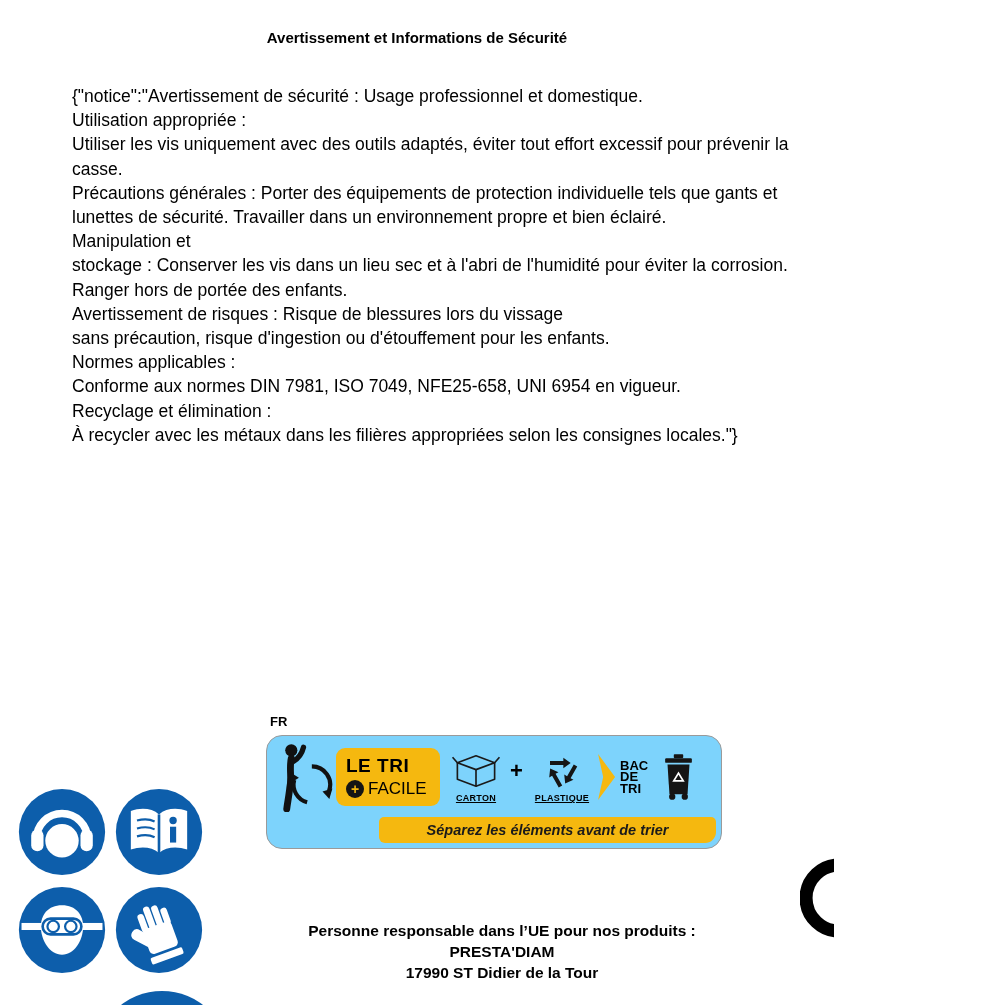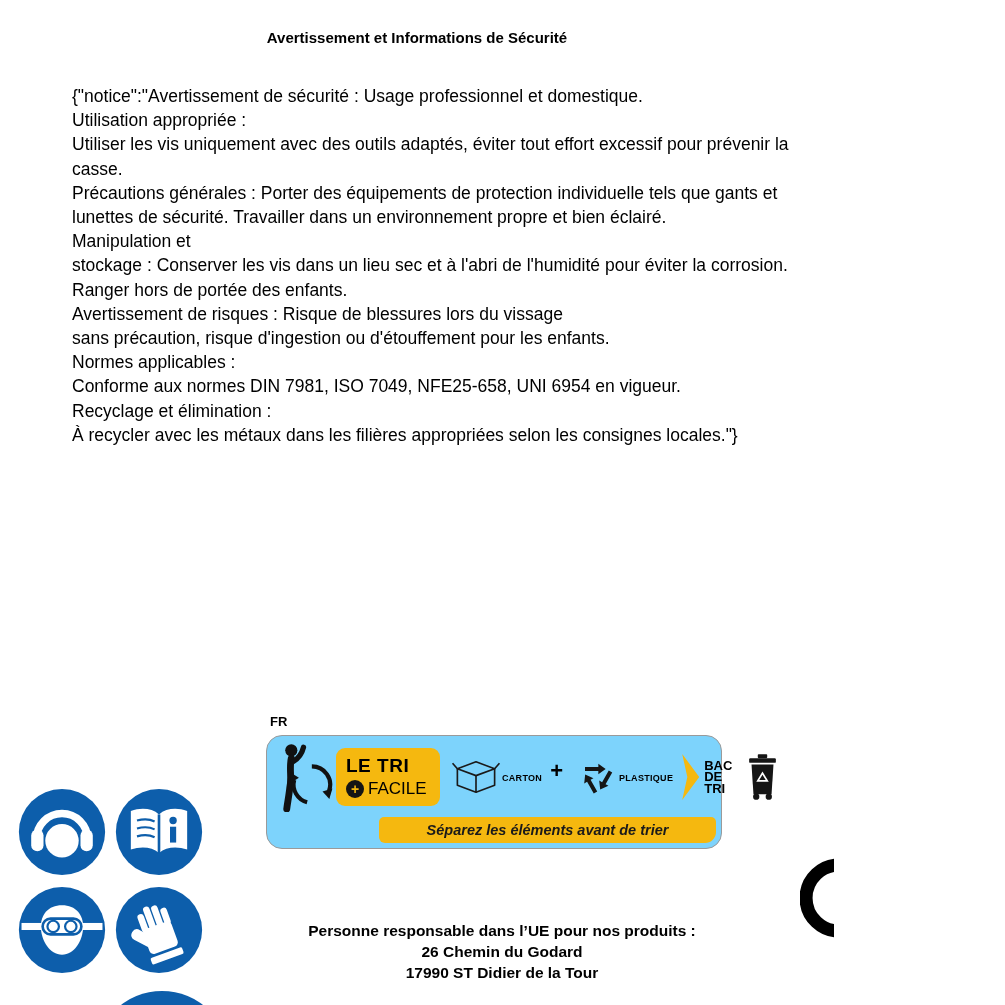--- a/index.html
+++ b/index.html
@@ -25,21 +25,21 @@
                 display:flex; align-items:center; }
   .triman-svg { width:58px; height:70px; margin:0 2px 0 3px; flex:0 0 auto; }
   .yellow-box { width:104px; height:58px; background:#F5B80F; border-radius:9px;
                 padding:7px 0 0 10px; flex:0 0 auto; }
   .letri { font-size:19px; font-weight:800; letter-spacing:.5px; }
   .facile-row { display:flex; align-items:center; margin-top:2px; }
   .plus-circle { width:18px; height:18px; border-radius:50%; background:#151515; color:#F5B80F;
                  display:flex; align-items:center; justify-content:center;
                  font-size:14px; font-weight:bold; margin-right:4px; }
   .facile { font-size:17px; font-weight:400; }
-  .material { display:flex; flex-direction:row; align-items:center; margin-left:10px; flex:0 0 auto; }
+  .material { display:flex; flex-direction:column; align-items:center; margin-left:10px; flex:0 0 auto;text-decoration:underline; }
   .material svg { display:block; }
   .mat-label { font-size:9px; font-weight:bold; letter-spacing:.3px; margin-top:2px; }
   .plus-sep { font-size:22px; font-weight:bold; margin:0 2px 12px 8px; flex:0 0 auto; }
   .chevron { width:17px; height:46px; background:#F5B80F;
              clip-path:polygon(0 0, 100% 50%, 0 100%, 30% 50%); margin:0 5px 0 9px; flex:0 0 auto; }
   .bac-text { font-size:13px; font-weight:800; line-height:11.5px; text-align:left;
               flex:0 0 auto; margin-right:14px; }
   .bin-svg { width:33px; height:50px; flex:0 0 auto; }
   .banner-strip { position:absolute; left:80px; right:5px; bottom:5px; height:26px;
                   background:#F5B80F; border-radius:5px 5px 11px 6px;
@@ -186,21 +186,21 @@
         </g>
         <path d="M21 25 l6 10 h-12 z" fill="none" stroke="#fff" stroke-width="2.2"></path>
       </svg>
     </div>
 
     <div class="banner-strip">Séparez les éléments avant de trier</div>
   </div>
 
   <div class="address">
     <div>Personne responsable dans l’UE pour nos produits :</div>
-    <div>26 Chemin du Godard</div>
+    <div>PRESTA'DIAM</div>
     <div>17990 ST Didier de la Tour</div>
   </div>
 
   <svg class="ce-svg" viewBox="0 0 168 96">
     <g stroke="#000" stroke-width="15" fill="none">
       <path d="M74.1 23.6 A38 38 0 1 0 74.1 72.4"></path>
       <g transform="translate(76 0)">
         <path d="M74.1 23.6 A38 38 0 1 0 74.1 72.4"></path>
         <line x1="45" y1="48" x2="80" y2="48"></line>
       </g>

